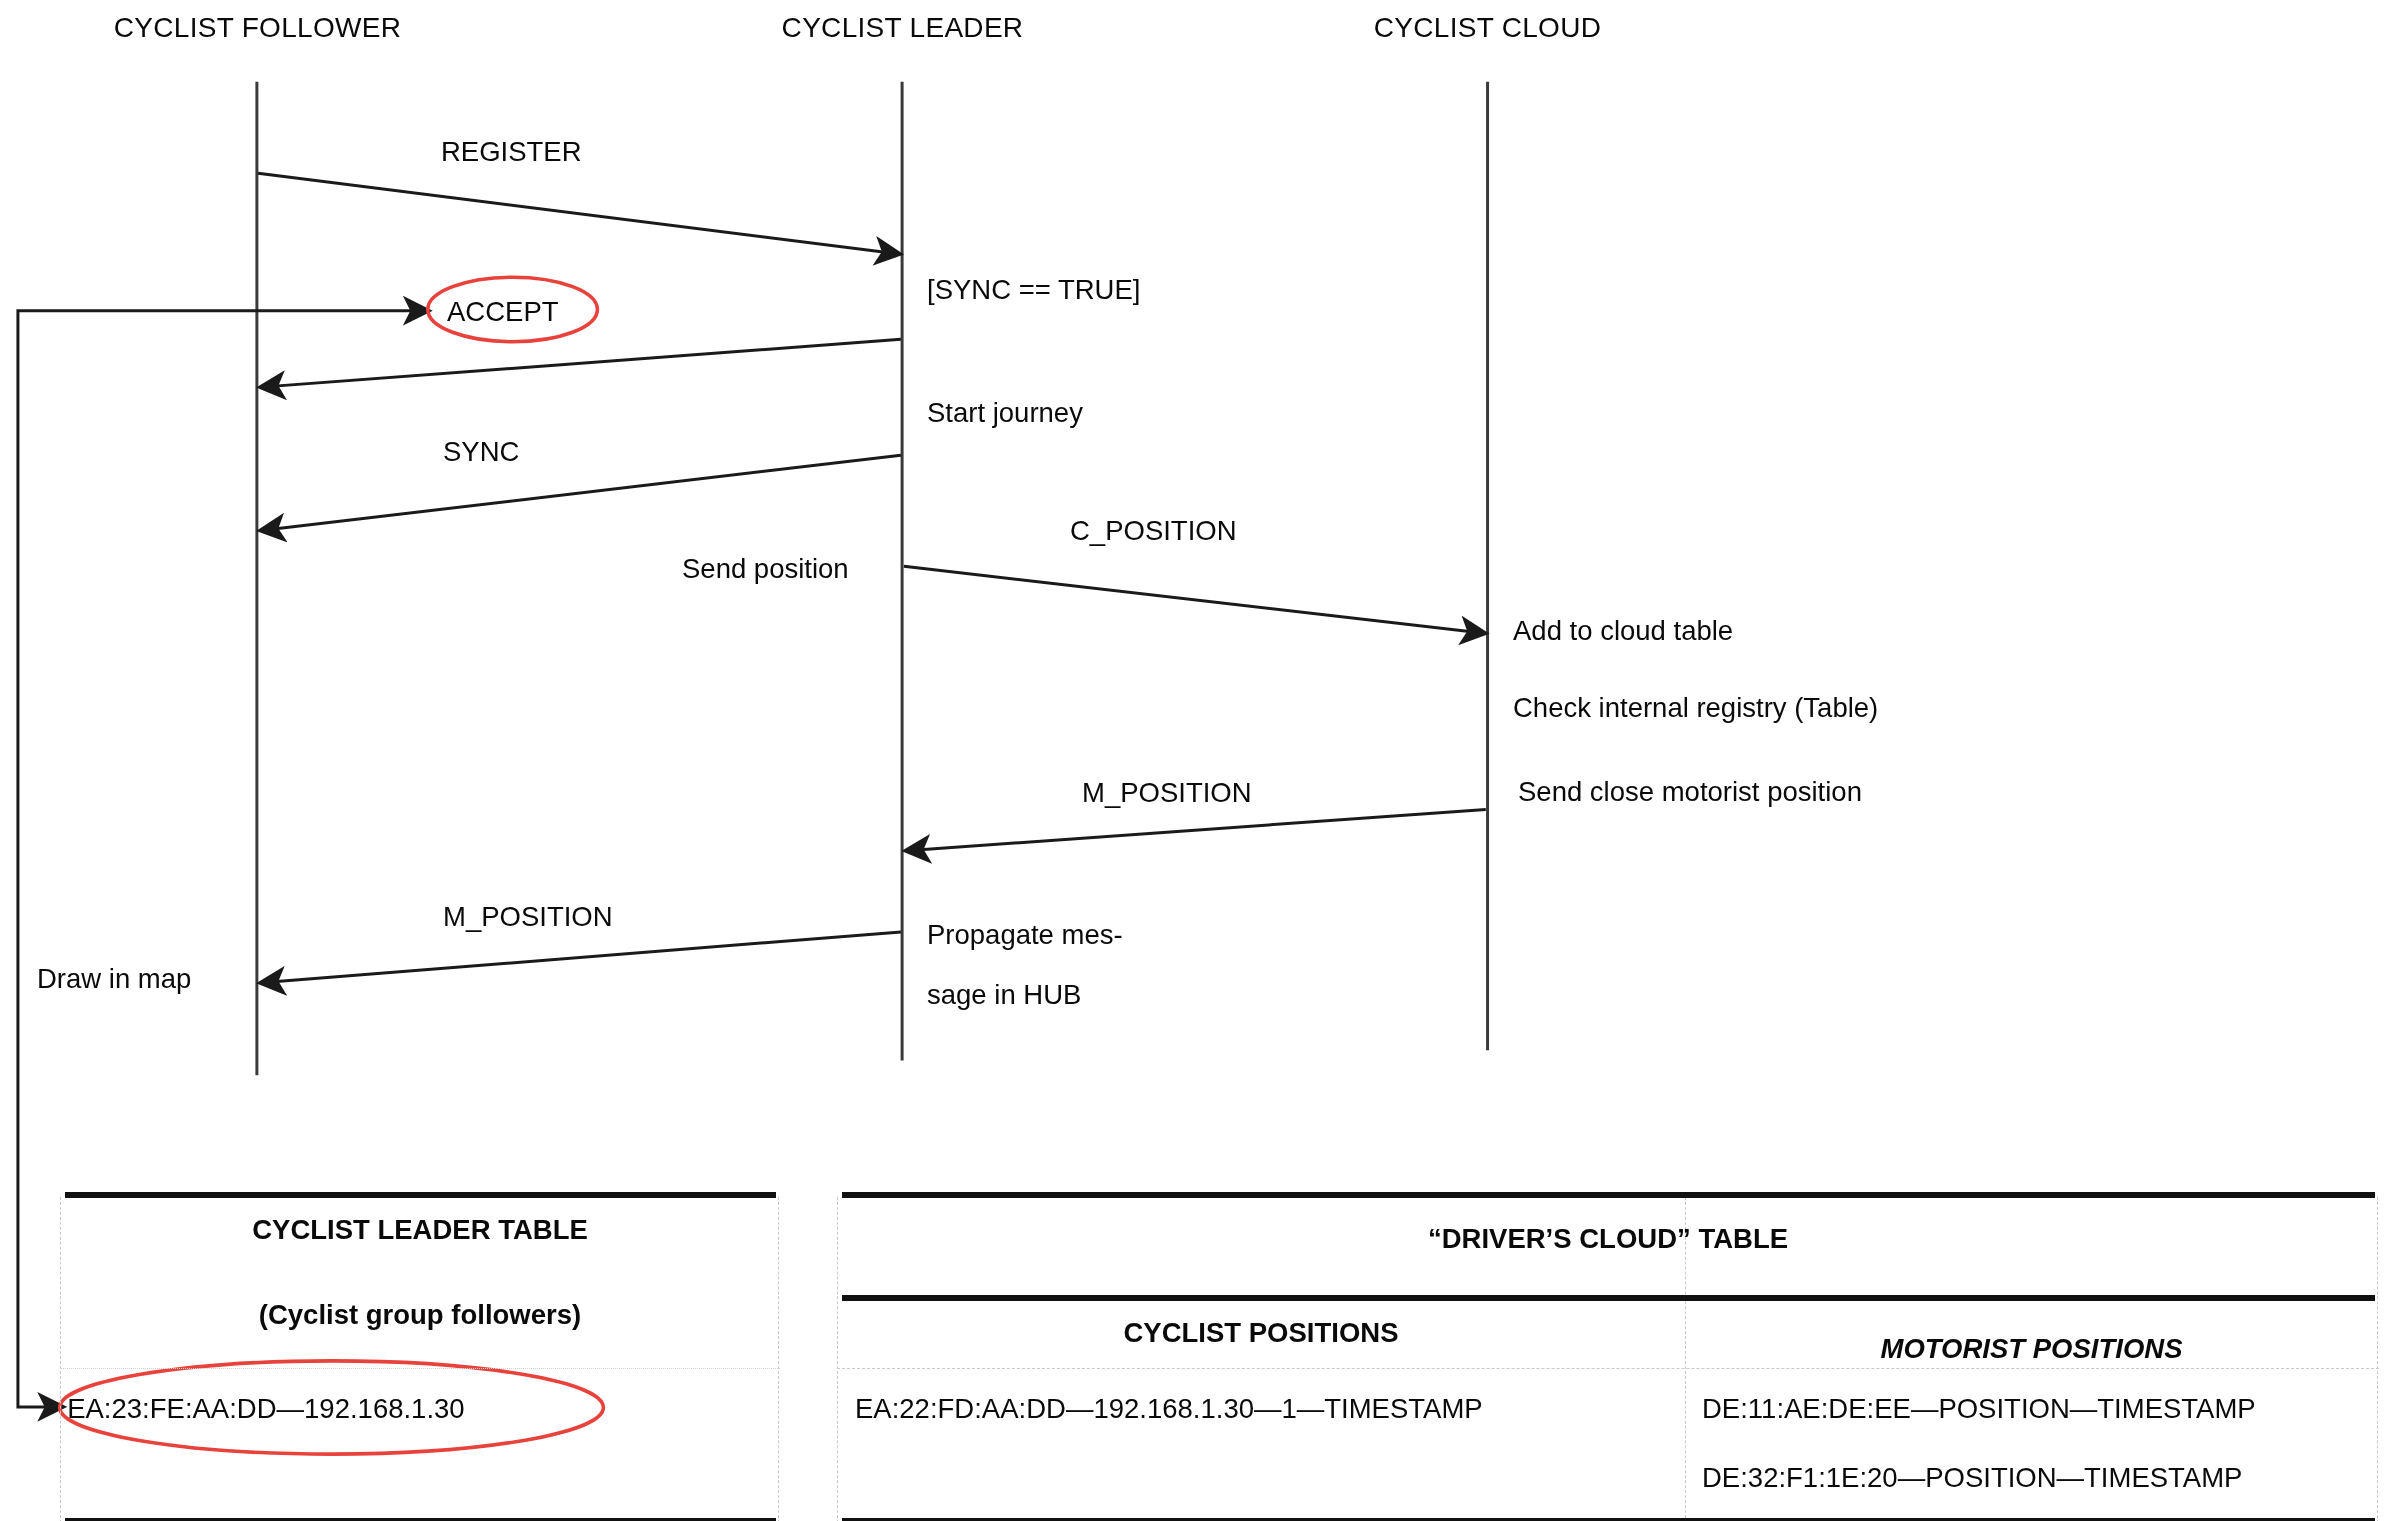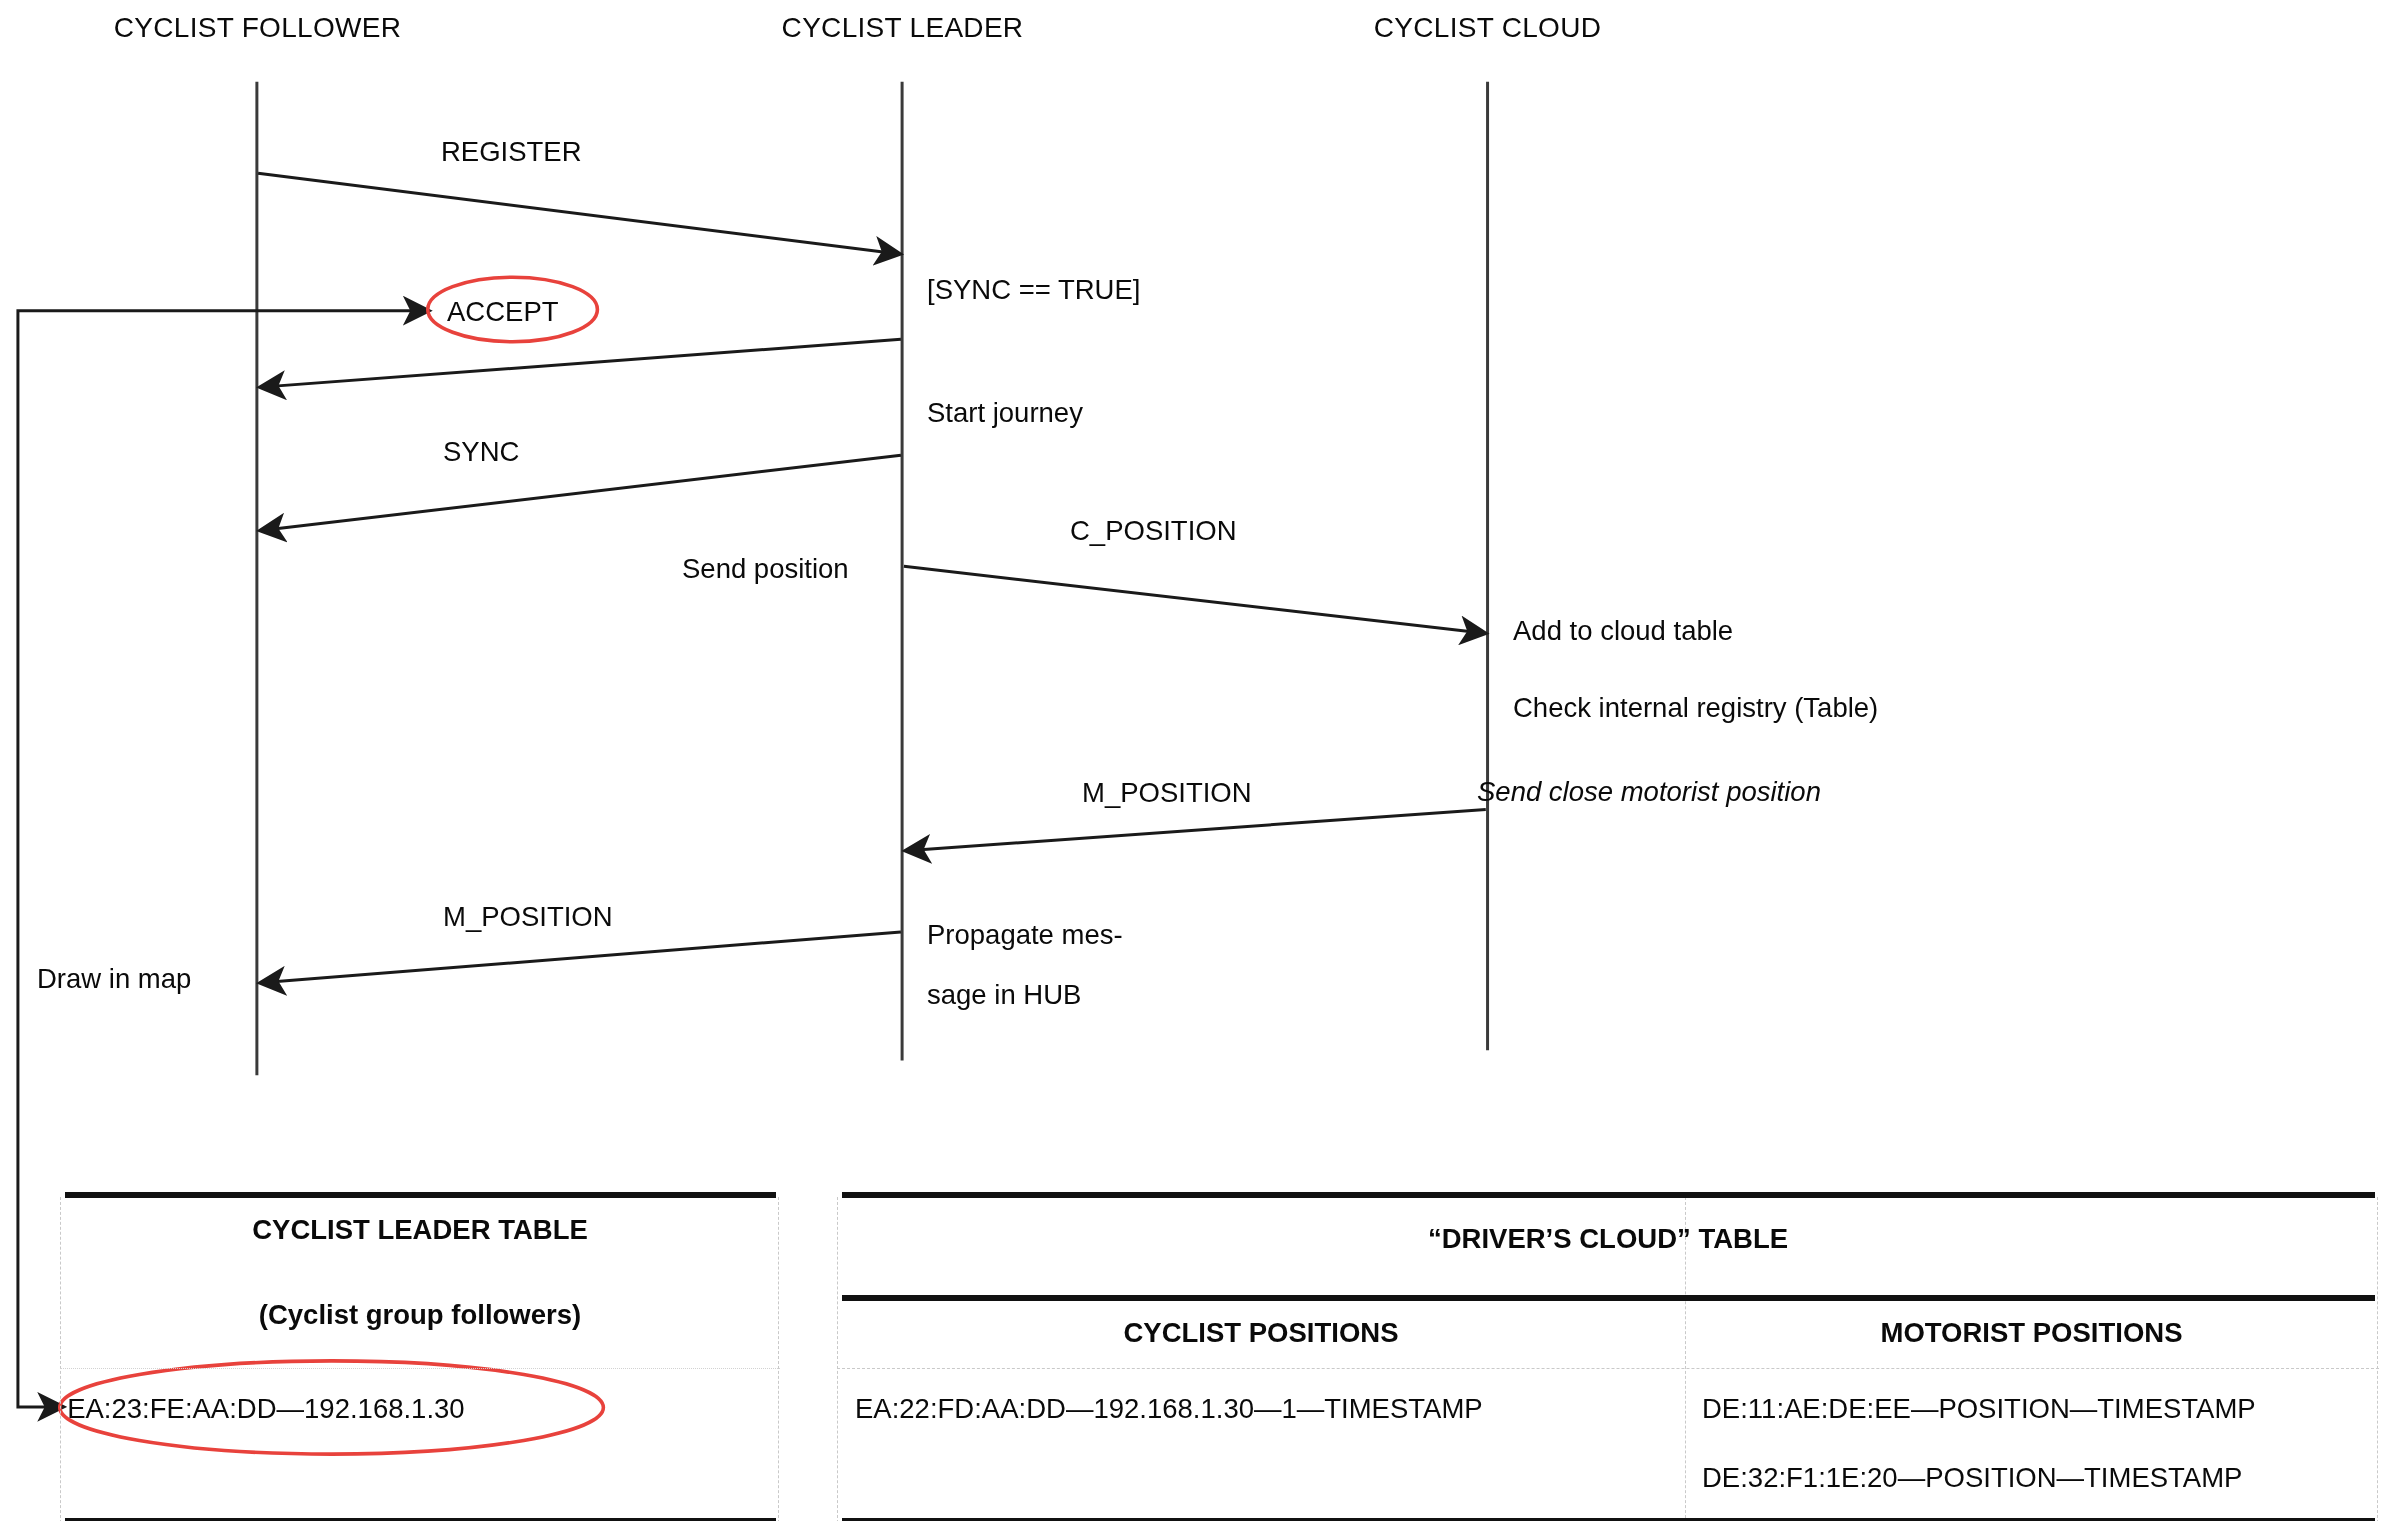--- a/index.html
+++ b/index.html
@@ -71,21 +71,21 @@
   <div class="lbl msg" style="left:443px;top:436px;">SYNC</div>
   <div class="lbl msg" style="left:1070px;top:515px;">C_POSITION</div>
   <div class="lbl msg" style="left:1082px;top:777px;">M_POSITION</div>
   <div class="lbl msg" style="left:443px;top:901px;">M_POSITION</div>
 
   <div class="lbl note" style="left:927px;top:274px;">[SYNC == TRUE]</div>
   <div class="lbl note" style="left:927px;top:397px;">Start journey</div>
   <div class="lbl note" style="left:658px;top:553px;margin-left:24px;">Send position</div>
   <div class="lbl note" style="left:1513px;top:615px;">Add to cloud table</div>
   <div class="lbl note" style="left:1513px;top:692px;">Check internal registry (Table)</div>
-  <div class="lbl note" style="left:1477px;top:776px;font-style:italic;">Send close motorist position</div>
+  <div class="lbl note" style="left:1518px;top:776px;">Send close motorist position</div>
   <div class="lbl note" style="left:927px;top:919px;">Propagate mes-</div>
   <div class="lbl note" style="left:927px;top:979px;">sage in HUB</div>
   <div class="lbl note" style="left:37px;top:963px;">Draw in map</div>
 
   <div class="tbl" style="left:60px;top:1192px;width:720px;height:332px;">
 
     <div class="dash-v" style="left:0;top:4.8px;height:326px;"></div>
     <div class="dash-v" style="left:718px;top:4.8px;height:326px;"></div>
 
     <div class="rule" style="left:4.8px;top:0;width:711px;height:6px;"></div>
@@ -106,21 +106,21 @@
 
     <div class="rule" style="left:4.8px;top:0;width:1533px;height:6px;"></div>
     <div class="rule" style="left:4.8px;top:103px;width:1533px;height:6px;"></div>
     <div class="rule" style="left:4.8px;top:326px;width:1533px;height:6px;"></div>
 
     <div class="dash-h" style="left:0;top:176px;width:1542px;"></div>
 
     <div class="tcell tbold center" style="left:0;top:30px;width:1542px;">“DRIVER’S CLOUD” TABLE</div>
 
     <div class="tcell tbold center" style="left:0;top:124px;width:848px;">CYCLIST POSITIONS</div>
-    <div class="tcell tbold center" style="left:848px;top:124px;width:693px;">MOTORIST POSITIONS</div>
+    <div class="tcell tbold center" style="left:848px;top:140px;width:693px;font-style:italic;">MOTORIST POSITIONS</div>
 
     <div class="tcell tnorm" style="left:18px;top:200px;">EA:22:FD:AA:DD—192.168.1.30—1—TIMESTAMP</div>
 
     <div class="tcell tnorm" style="left:865px;top:200px;">DE:11:AE:DE:EE—POSITION—TIMESTAMP</div>
     <div class="tcell tnorm" style="left:865px;top:269px;">DE:32:F1:1E:20—POSITION—TIMESTAMP</div>
   </div>
 
 </div>
 
 

